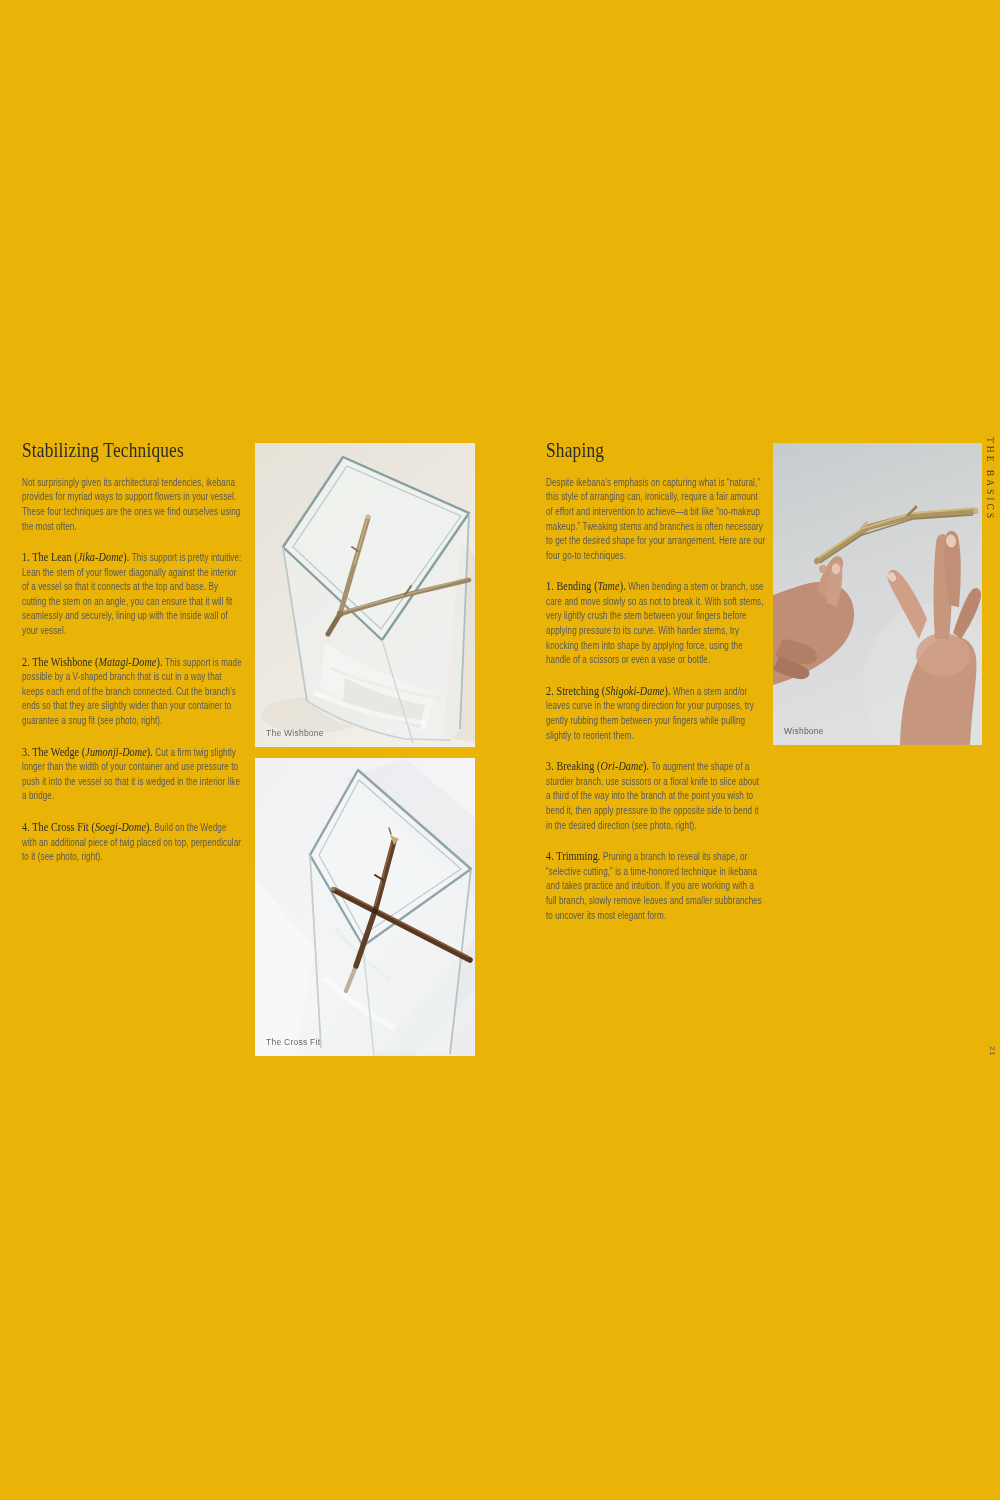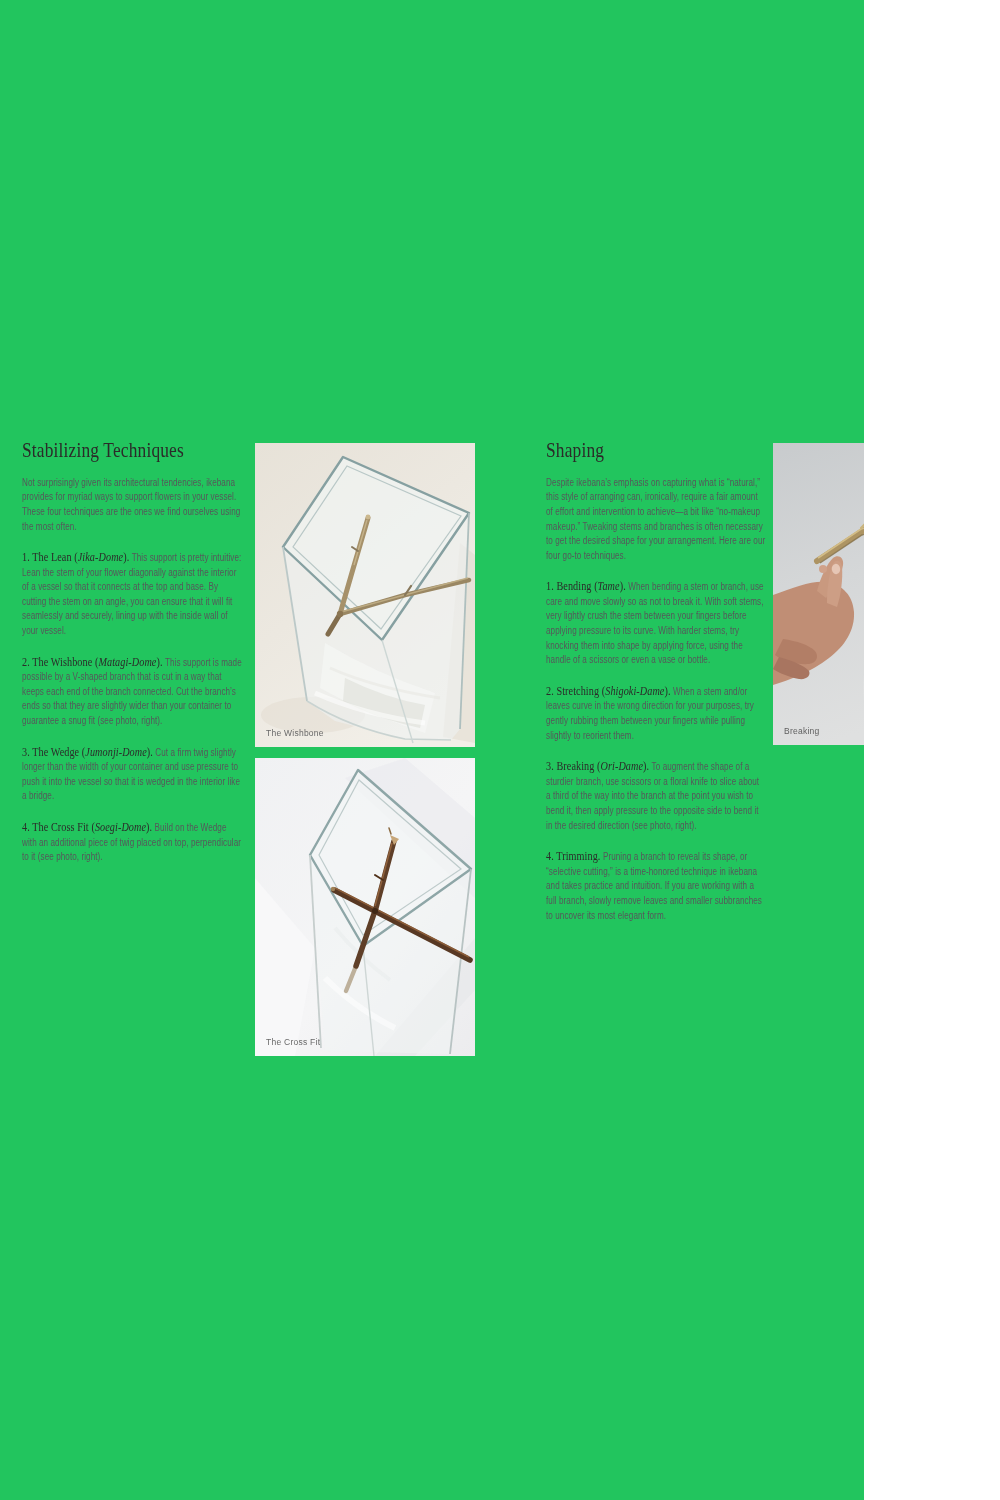--- a/index.html
+++ b/index.html
@@ -1,17 +1,17 @@
 <!DOCTYPE html>
 <html><head>
 <meta charset="utf-8">
 <style>
   html,body { margin:0; padding:0; background:#ffffff; }
   #canvas {
-    position:relative; width:864px; height:1500px; background:#22c55e;
+    position:relative; width:1000px; height:1500px; background:#eab308;
     font-family:"Liberation Sans", sans-serif; overflow:hidden;
   }
   .text-col {
     position:absolute; width:272px;
     transform:scaleX(0.809); transform-origin:0 0;
     color:#56575a;
   }
   #left-col  { left:22px;  top:438px; }
   #right-col { left:546px; top:438px; }
   .heading {
@@ -213,19 +213,19 @@
         <circle cx="203" cy="68" r="2.6" fill="#cdb67e"></circle>
       </g>
 
       <g>
         <path d="M54,160 C54,146 56,132 59,123 C61,116 68,116 69,124 C70,136 68,152 64,164 Z" fill="#cd9e85"></path>
         <ellipse cx="63" cy="126" rx="4.2" ry="5.2" transform="rotate(-10 63 126)" fill="#e6c6b5"></ellipse>
         <path d="M176,162 C172,138 170,112 172,96 C173,86 182,85 185,94 C189,110 188,142 186,164 Z" fill="#c08f76"></path>
         <ellipse cx="178" cy="98" rx="5" ry="6.5" transform="rotate(-8 178 98)" fill="#e8cab9"></ellipse>
       </g>
     </svg>
-    <div class="caption">Breaking</div>
+    <div class="caption">Wishbone</div>
   </div>
 
   <div id="side-label">THE BASICS</div>
   <div id="page-number">21</div>
 
 </div>
 
 </body></html>

